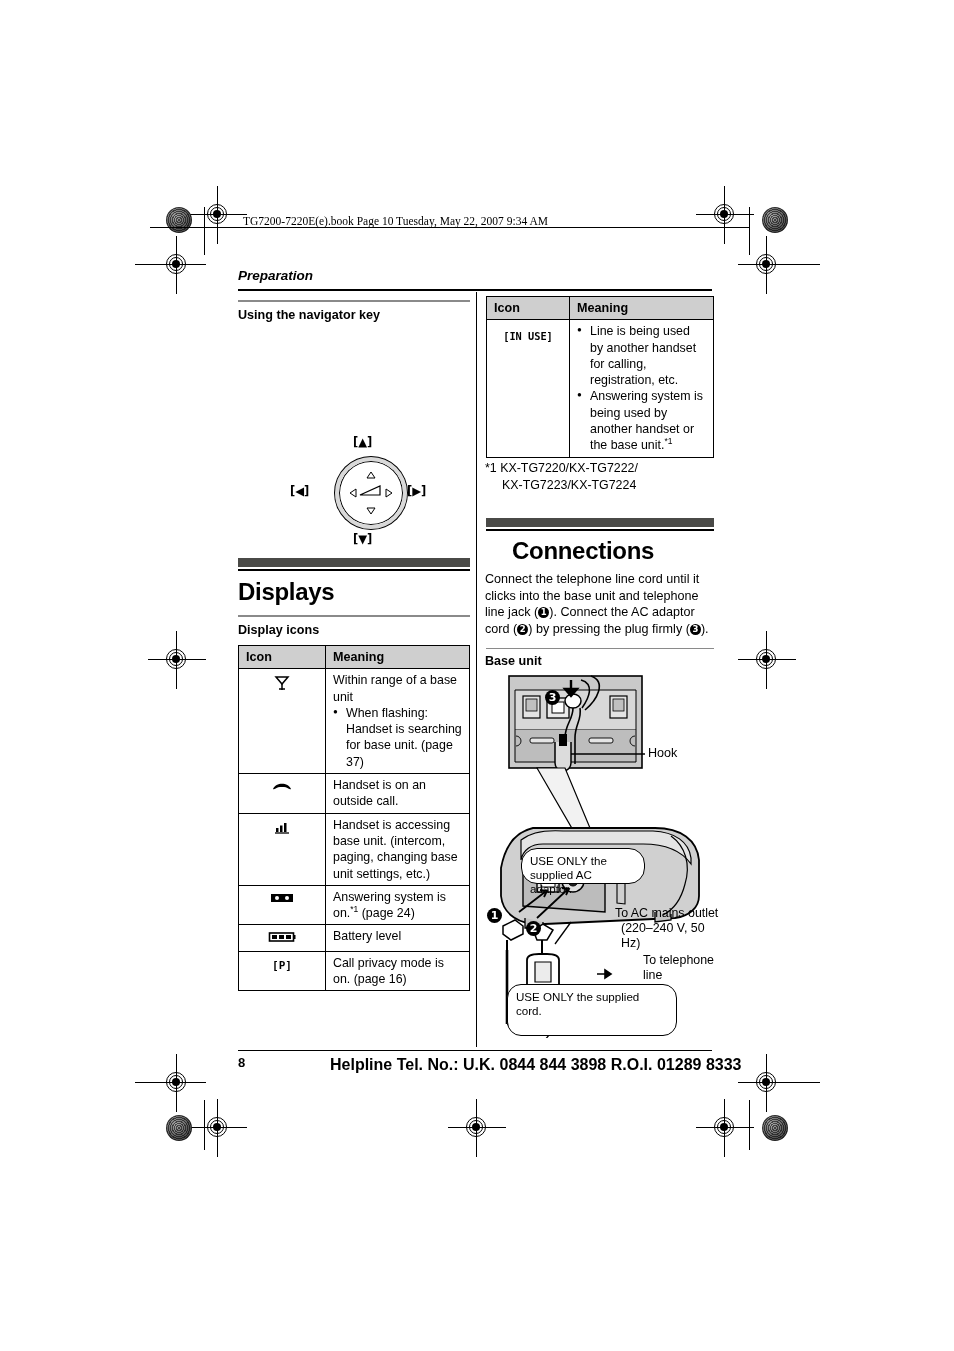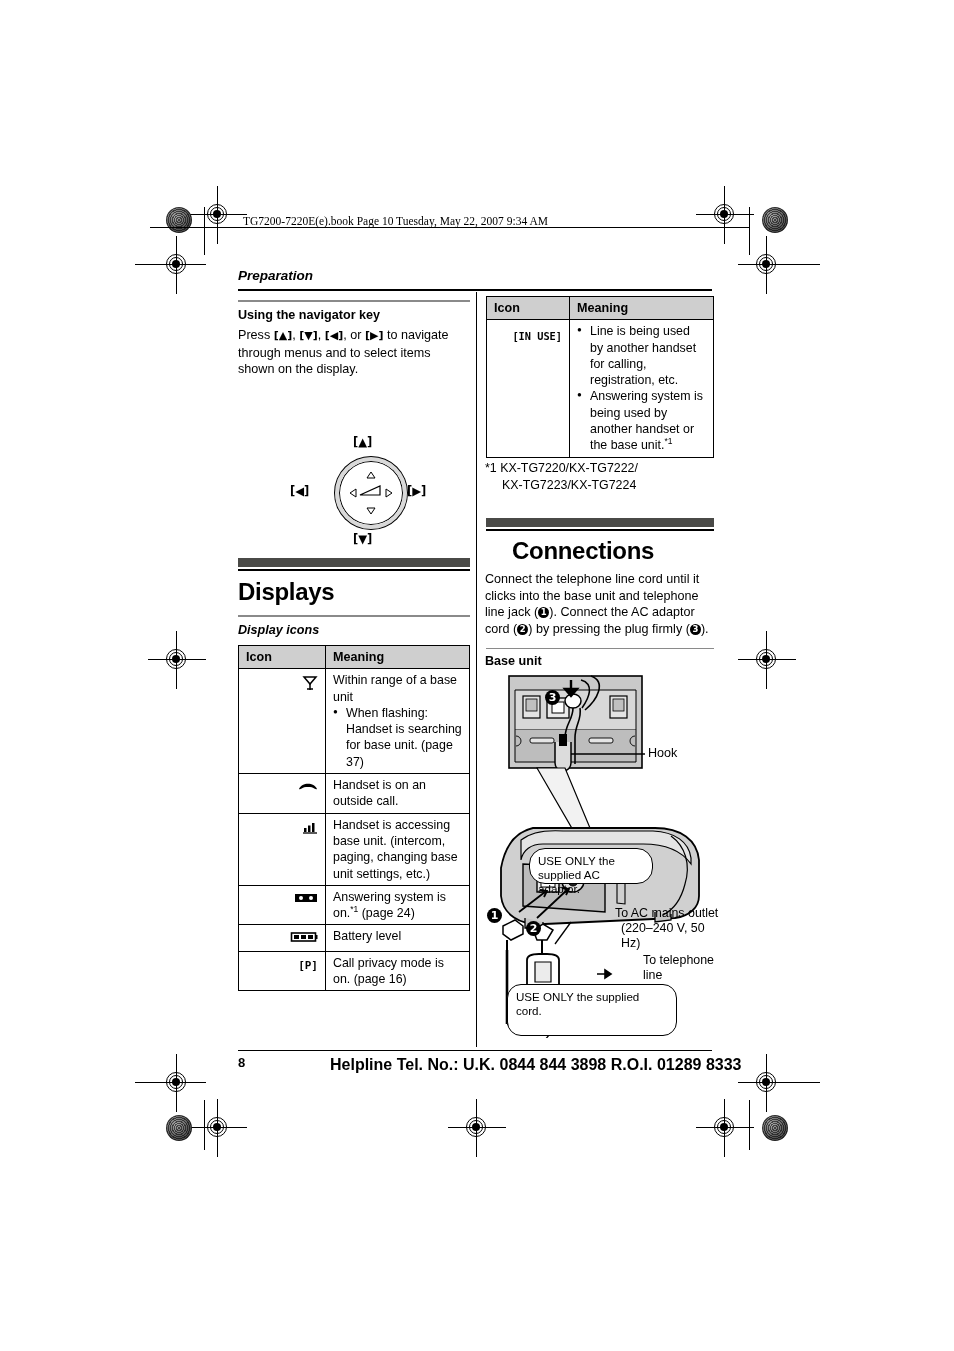--- a/index.html
+++ b/index.html
@@ -50,21 +50,21 @@
   .graybar{position:absolute;background:#4a4a47;}
   .h1{position:absolute;font-size:24px;font-weight:bold;letter-spacing:-0.3px;}
   .h1rule{position:absolute;height:1.5px;background:#000;}
 
   
   table.icons{position:absolute;border-collapse:collapse;font-size:12.4px;
       line-height:16.3px;border-radius:11px;}
   table.icons th{background:#cfcfcf;border:1px solid #000;font-weight:bold;
       text-align:left;padding:3px 7px;font-size:12.6px;}
   table.icons td{border:1px solid #000;padding:3px 7px;vertical-align:top;}
-  table.icons td.ic{text-align:right;vertical-align:top;padding-top:6px;}
+  table.icons td.ic{text-align:center;vertical-align:top;padding-top:6px;}
   .bullist{margin:0;padding:0;list-style:none;}
   .bullist li{position:relative;padding-left:13px;margin:0;}
   .bullist li:before{content:"\25CF";position:absolute;left:0;top:-1px;font-size:8px;}
   sup{font-size:8.5px;vertical-align:super;line-height:0;}
   .mono{font-family:"DejaVu Sans Mono",monospace;font-size:11px;font-weight:bold;}
 
   
   .cnum{display:inline-block;width:11px;height:11px;border-radius:50%;background:#000;
         color:#fff;font-size:8.5px;line-height:11px;text-align:center;font-weight:bold;
         vertical-align:1px;font-family:"DejaVu Sans",sans-serif;}
@@ -192,23 +192,20 @@
 
   <div class="runhead">Preparation</div>
   <div class="runhead-rule"></div>
 
   <div class="coldiv"></div>
 
   <div class="thinrule" style="left:238px;top:300px;width:232px;height:2px;background:#8a8a8a;"></div>
 
   <div class="col lcol" style="top:307px;">
     <div class="h3">Using the navigator key</div>
-    <div class="p">
-      <span>Press </span><span class="key">[▲]</span><span>, </span><span class="key">[▼]</span><span>, </span><span class="key">[◀]</span><span>, or </span><span class="key">[▶]</span><span> to navigate through menus and to select items shown on the display.</span>
-    </div>
   </div>
 
 
   <div class="navwrap">
     <div class="navlbl" style="left:63px;top:0px;">[▲]</div>
     <div class="navlbl" style="left:63px;top:97px;">[▼]</div>
     <div class="navlbl" style="left:0px;top:49px;">[◀]</div>
     <div class="navlbl" style="left:117px;top:49px;">[▶]</div>
     <div class="navdial"></div>
     <svg width="150" height="118" viewBox="0 0 150 118" style="position:absolute;left:0;top:0;">
@@ -218,21 +215,21 @@
       <polygon points="102,58 96,54 96,62" fill="none" stroke="#000" stroke-width="1"></polygon>
       <path d="M70 60 L90 60 L90 51 Z" fill="none" stroke="#000" stroke-width="1.2"></path>
     </svg>
   </div>
 
   <div class="graybar" style="left:238px;top:558px;width:232px;height:9px;"></div>
   <div class="thinrule" style="left:238px;top:569px;width:232px;height:1.5px;"></div>
   <div class="h1" style="left:238px;top:578px;">Displays</div>
   <div class="h1rule" style="left:238px;top:615px;width:232px;background:#8a8a8a;"></div>
 
-  <div class="col lcol" style="top:622px;font-style:italic;">
+  <div class="col lcol" style="top:622px;">
     <div class="h3">Display icons</div>
   </div>
 
   <table class="icons" style="left:238px;top:645px;width:232px;">
     <thead>
       <tr>
         <th style="width:72px;">Icon</th>
         <th>Meaning</th>
       </tr>
     </thead>
@@ -454,21 +451,21 @@
     <div class="plainlabel" style="left:163px;top:78px;font-size:12.6px;">Hook</div>
 
     
     <span class="cnum big" style="position:absolute;left:60px;top:22px;">3</span>
 
     
     <span class="cnum big" style="position:absolute;left:2px;top:240px;">1</span>
     <span class="cnum big" style="position:absolute;left:41px;top:253px;">2</span>
 
     
-    <div class="callout" style="left:44px;top:180px;width:124px;height:36px;border-radius:16px;">
+    <div class="callout" style="left:36px;top:180px;width:124px;height:36px;border-radius:16px;">
       <span>USE ONLY the</span><br>
       <span>supplied AC adaptor.</span>
     </div>
 
     
     <div class="plainlabel" style="left:130px;top:238px;width:104px;">
       <span>To AC mains outlet</span><br>
       <span style="display:inline-block;padding-left:6px;">(220–240 V, 50 Hz)</span>
     </div>
 

